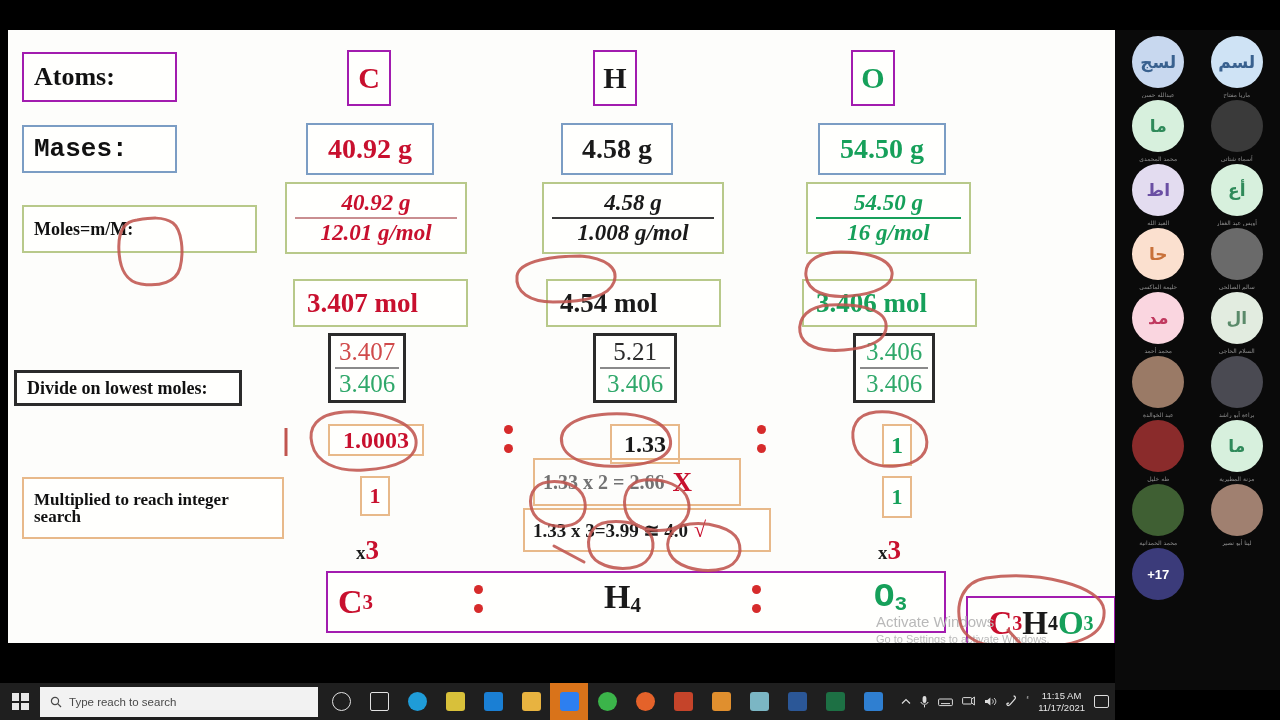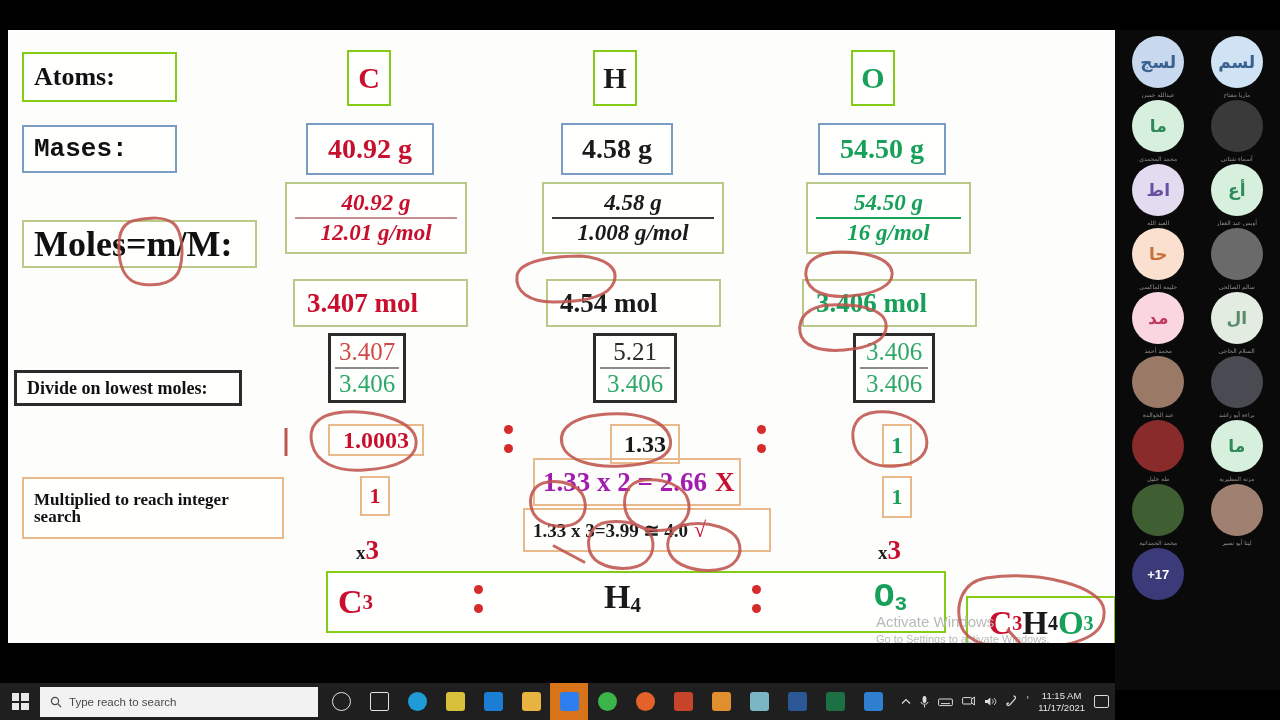--- a/index.html
+++ b/index.html
@@ -19,21 +19,21 @@
   }
 
   
   .box {
     position: absolute;
     display: flex; align-items: center; justify-content: center;
     background: #fffffd;
     white-space: nowrap;
     line-height: 1;
   }
-  .bdr-rose   { border: 2px solid #84cc16; }
+  .bdr-rose   { border: 2px solid #a21caf; }
   .bdr-blue   { border: 2px solid #7b9dc4; }
   .bdr-green  { border: 2px solid #b8c98a; }
   .bdr-dark   { border: 3px solid #2b2b2b; }
   .bdr-orange { border: 2px solid #e8b98a; }
 
   .bold { font-weight: bold; }
 
   
   .label-box {
     justify-content: flex-start;
@@ -167,21 +167,21 @@
     <div class="box bdr-rose bold" style="left:339px;top:20px;width:44px;height:56px;font-size:30px;color:#c8102e;">C</div>
     <div class="box bdr-rose bold" style="left:585px;top:20px;width:44px;height:56px;font-size:30px;color:#1a1a1a;">H</div>
     <div class="box bdr-rose bold" style="left:843px;top:20px;width:44px;height:56px;font-size:30px;color:#16a05a;">O</div>
 
     <div class="box label-box bdr-blue" style="left:14px;top:95px;width:155px;height:48px;font-size:26px;font-family:Liberation Mono, monospace;">Mases:</div>
 
     <div class="box bdr-blue bold" style="left:298px;top:93px;width:128px;height:52px;font-size:28px;color:#c8102e;">40.92 g</div>
     <div class="box bdr-blue bold" style="left:553px;top:93px;width:112px;height:52px;font-size:28px;color:#1a1a1a;">4.58 g</div>
     <div class="box bdr-blue bold" style="left:810px;top:93px;width:128px;height:52px;font-size:28px;color:#16a05a;">54.50 g</div>
 
-    <div class="box label-box bdr-green" style="left:14px;top:190px;width:235px;height:48px;font-size:36px;">Moles=m/M:</div>
+    <div class="box label-box bdr-green" style="left:14px;top:175px;width:235px;height:48px;font-size:18px;">Moles=m/M:</div>
 
     <div class="frac bdr-green" style="left:277px;top:152px;width:182px;height:72px;">
       <div class="num bold it" style="font-size:23px;color:#c8102e;">40.92 g</div>
       <div class="bar bar-red"></div>
       <div class="den bold it" style="font-size:23px;color:#c8102e;">12.01 g/mol</div>
     </div>
 
     <div class="frac bdr-green" style="left:534px;top:152px;width:182px;height:72px;">
       <div class="num bold it" style="font-size:23px;color:#1a1a1a;">4.58 g</div>
       <div class="bar bar-dark"></div>
@@ -233,21 +233,21 @@
 
     <div class="box bdr-orange" style="left:14px;top:447px;width:262px;height:62px;flex-direction:column;align-items:flex-start;justify-content:center;padding:4px 10px;font-weight:bold;font-size:17px;color:#111;">
       <span>Multiplied to reach integer</span>
       <span>search</span>
     </div>
 
     <div class="box bdr-orange bold" style="left:352px;top:446px;width:30px;height:40px;font-size:22px;color:#c8102e;">1</div>
     <div class="box bdr-orange bold" style="left:874px;top:446px;width:30px;height:42px;font-size:22px;color:#16a05a;">1</div>
 
     <div class="box bdr-orange" style="left:525px;top:428px;width:208px;height:48px;justify-content:flex-start;padding-left:8px;background:transparent;border-color:#e8b98a;">
-      <span class="bold" style="font-size:27px;color:#a21caf;">1.33 x 2 = 2.66</span>
+      <span class="bold" style="font-size:20px;color:#737373;">1.33 x 2 = 2.66</span>
       <span class="bold" style="font-size:27px;color:#c8102e;margin-left:8px;">X</span>
     </div>
 
     <div class="box bdr-orange" style="left:515px;top:478px;width:248px;height:44px;justify-content:flex-start;padding-left:8px;">
       <span class="bold" style="font-size:19px;color:#1a1a1a;">1.33 x 3=3.99 ≅ 4.0</span>
       <span class="bold" style="font-size:22px;color:#c8102e;margin-left:6px;">√</span>
     </div>
 
     <div style="position:absolute;left:348px;top:505px;font-weight:bold;">
       <span style="font-size:19px;color:#1a1a1a;">x</span><span style="font-size:27px;color:#c8102e;">3</span>

